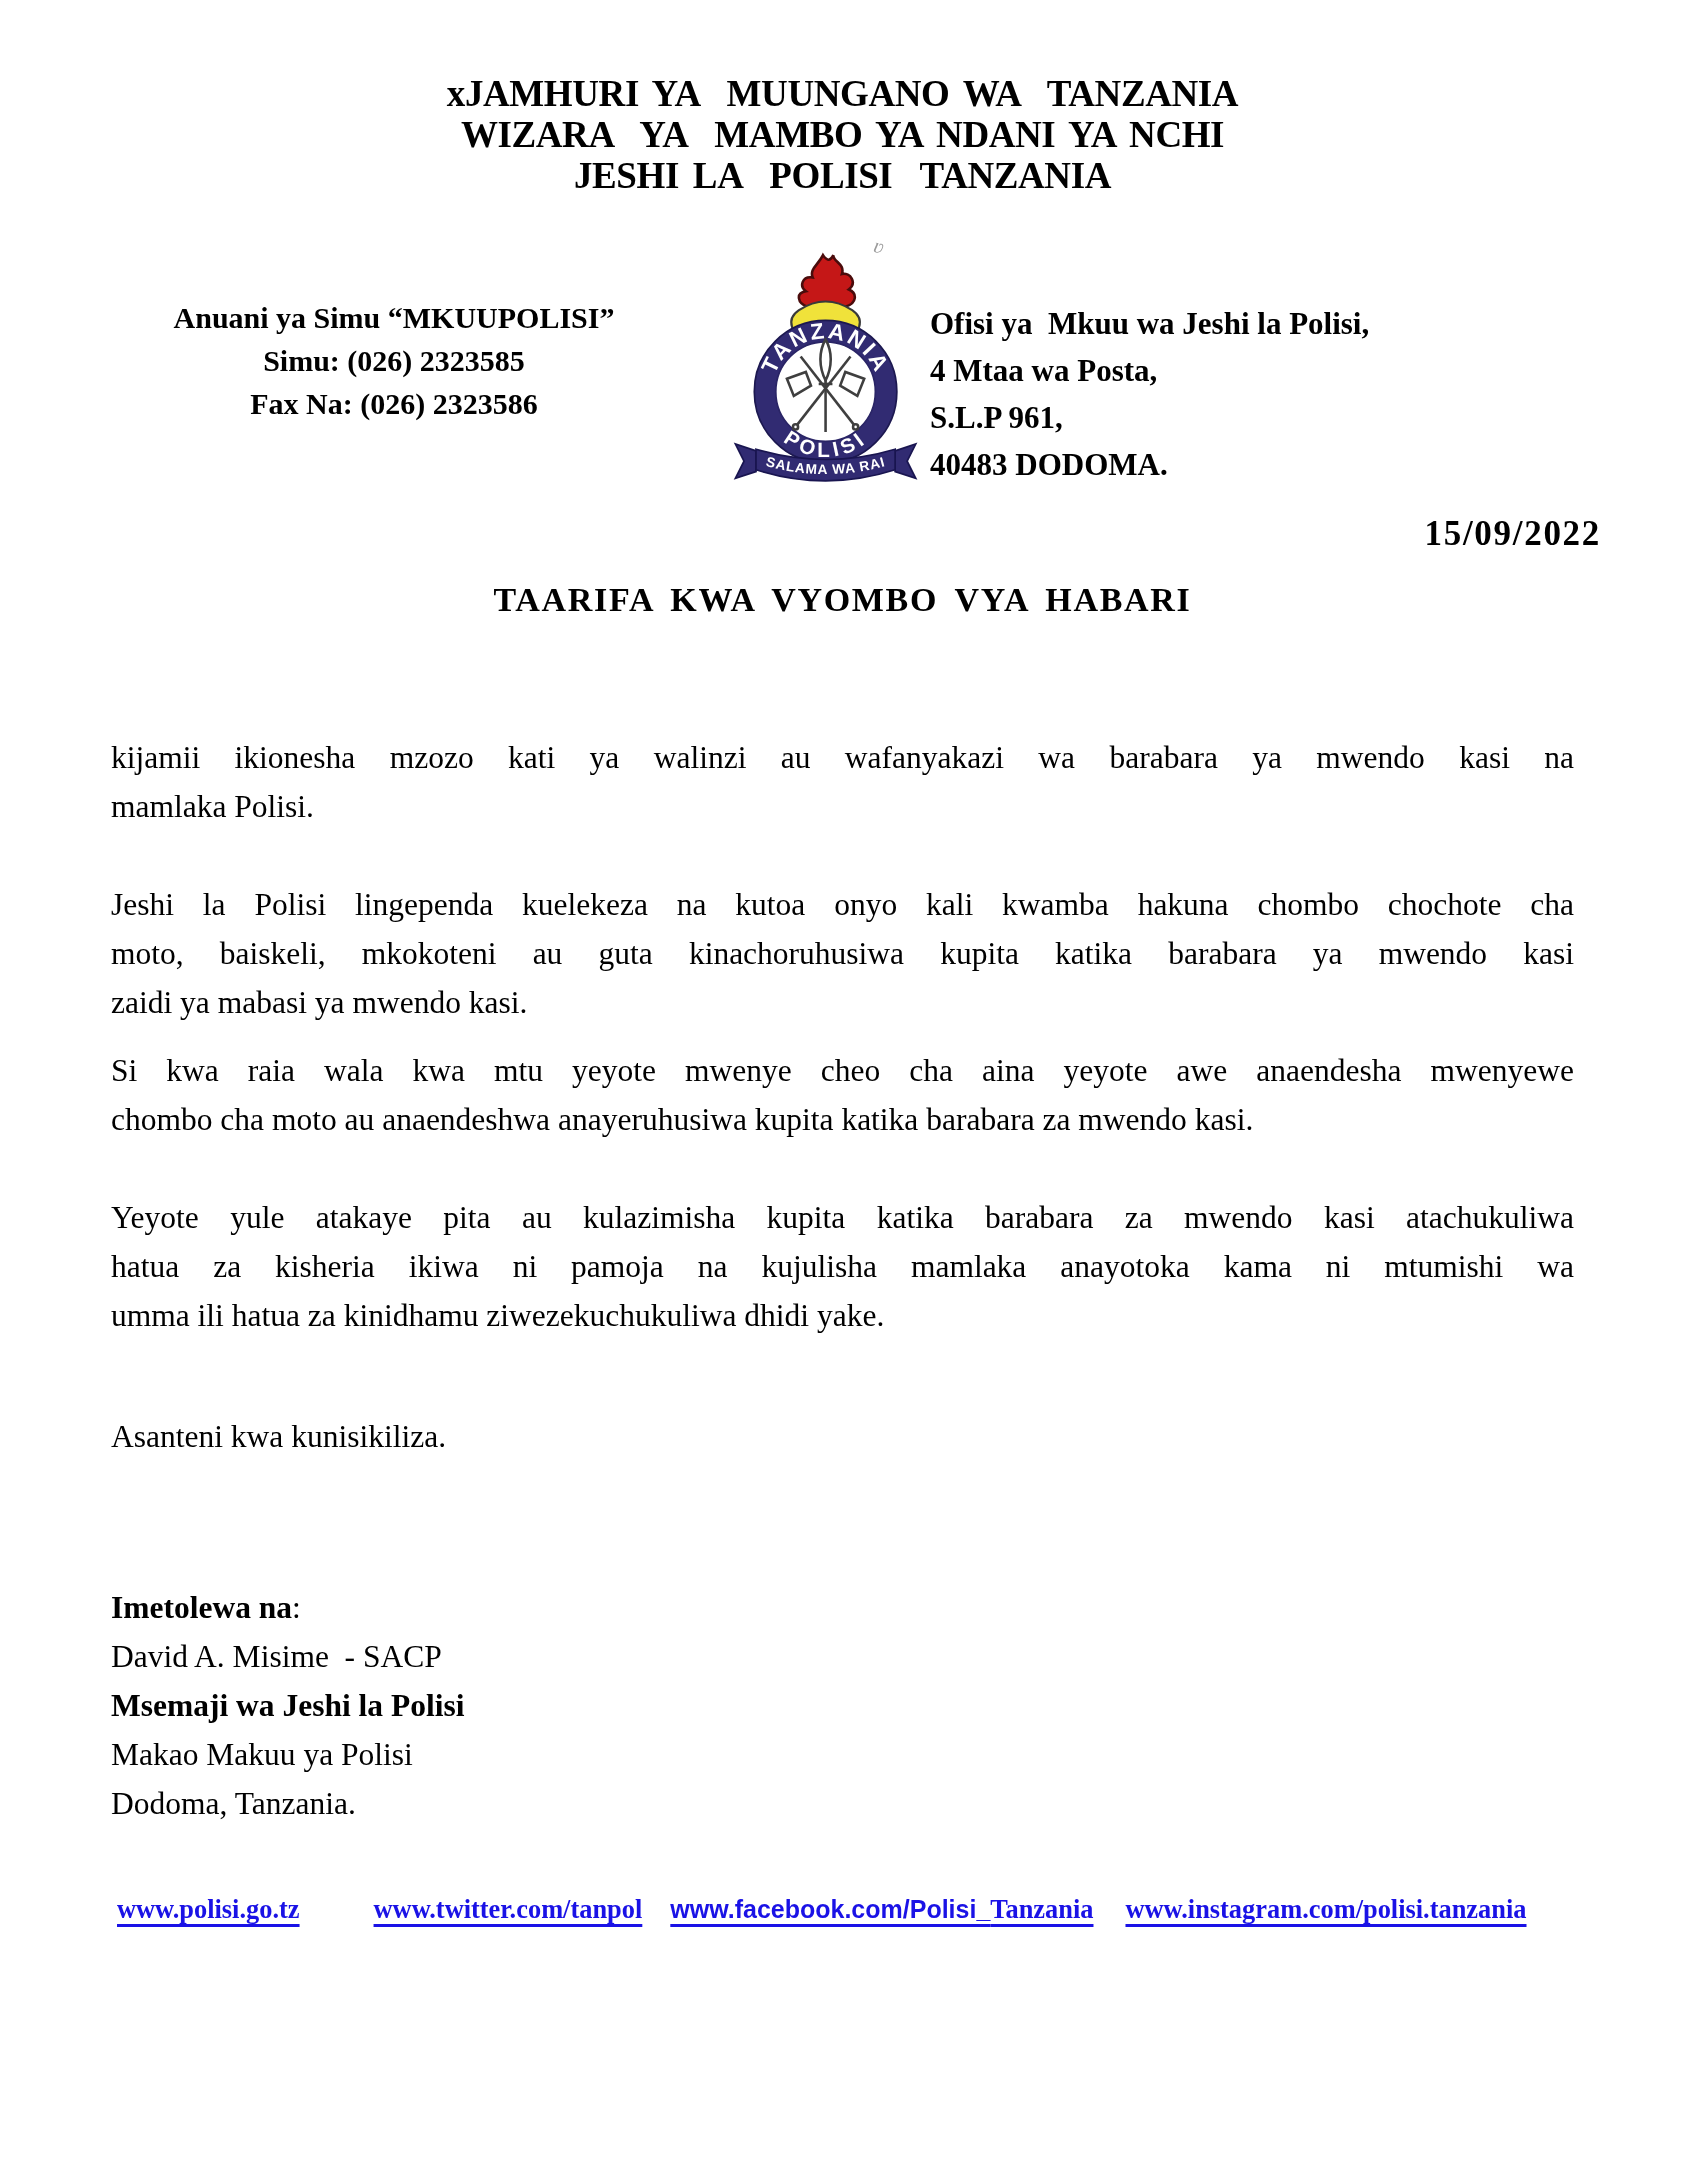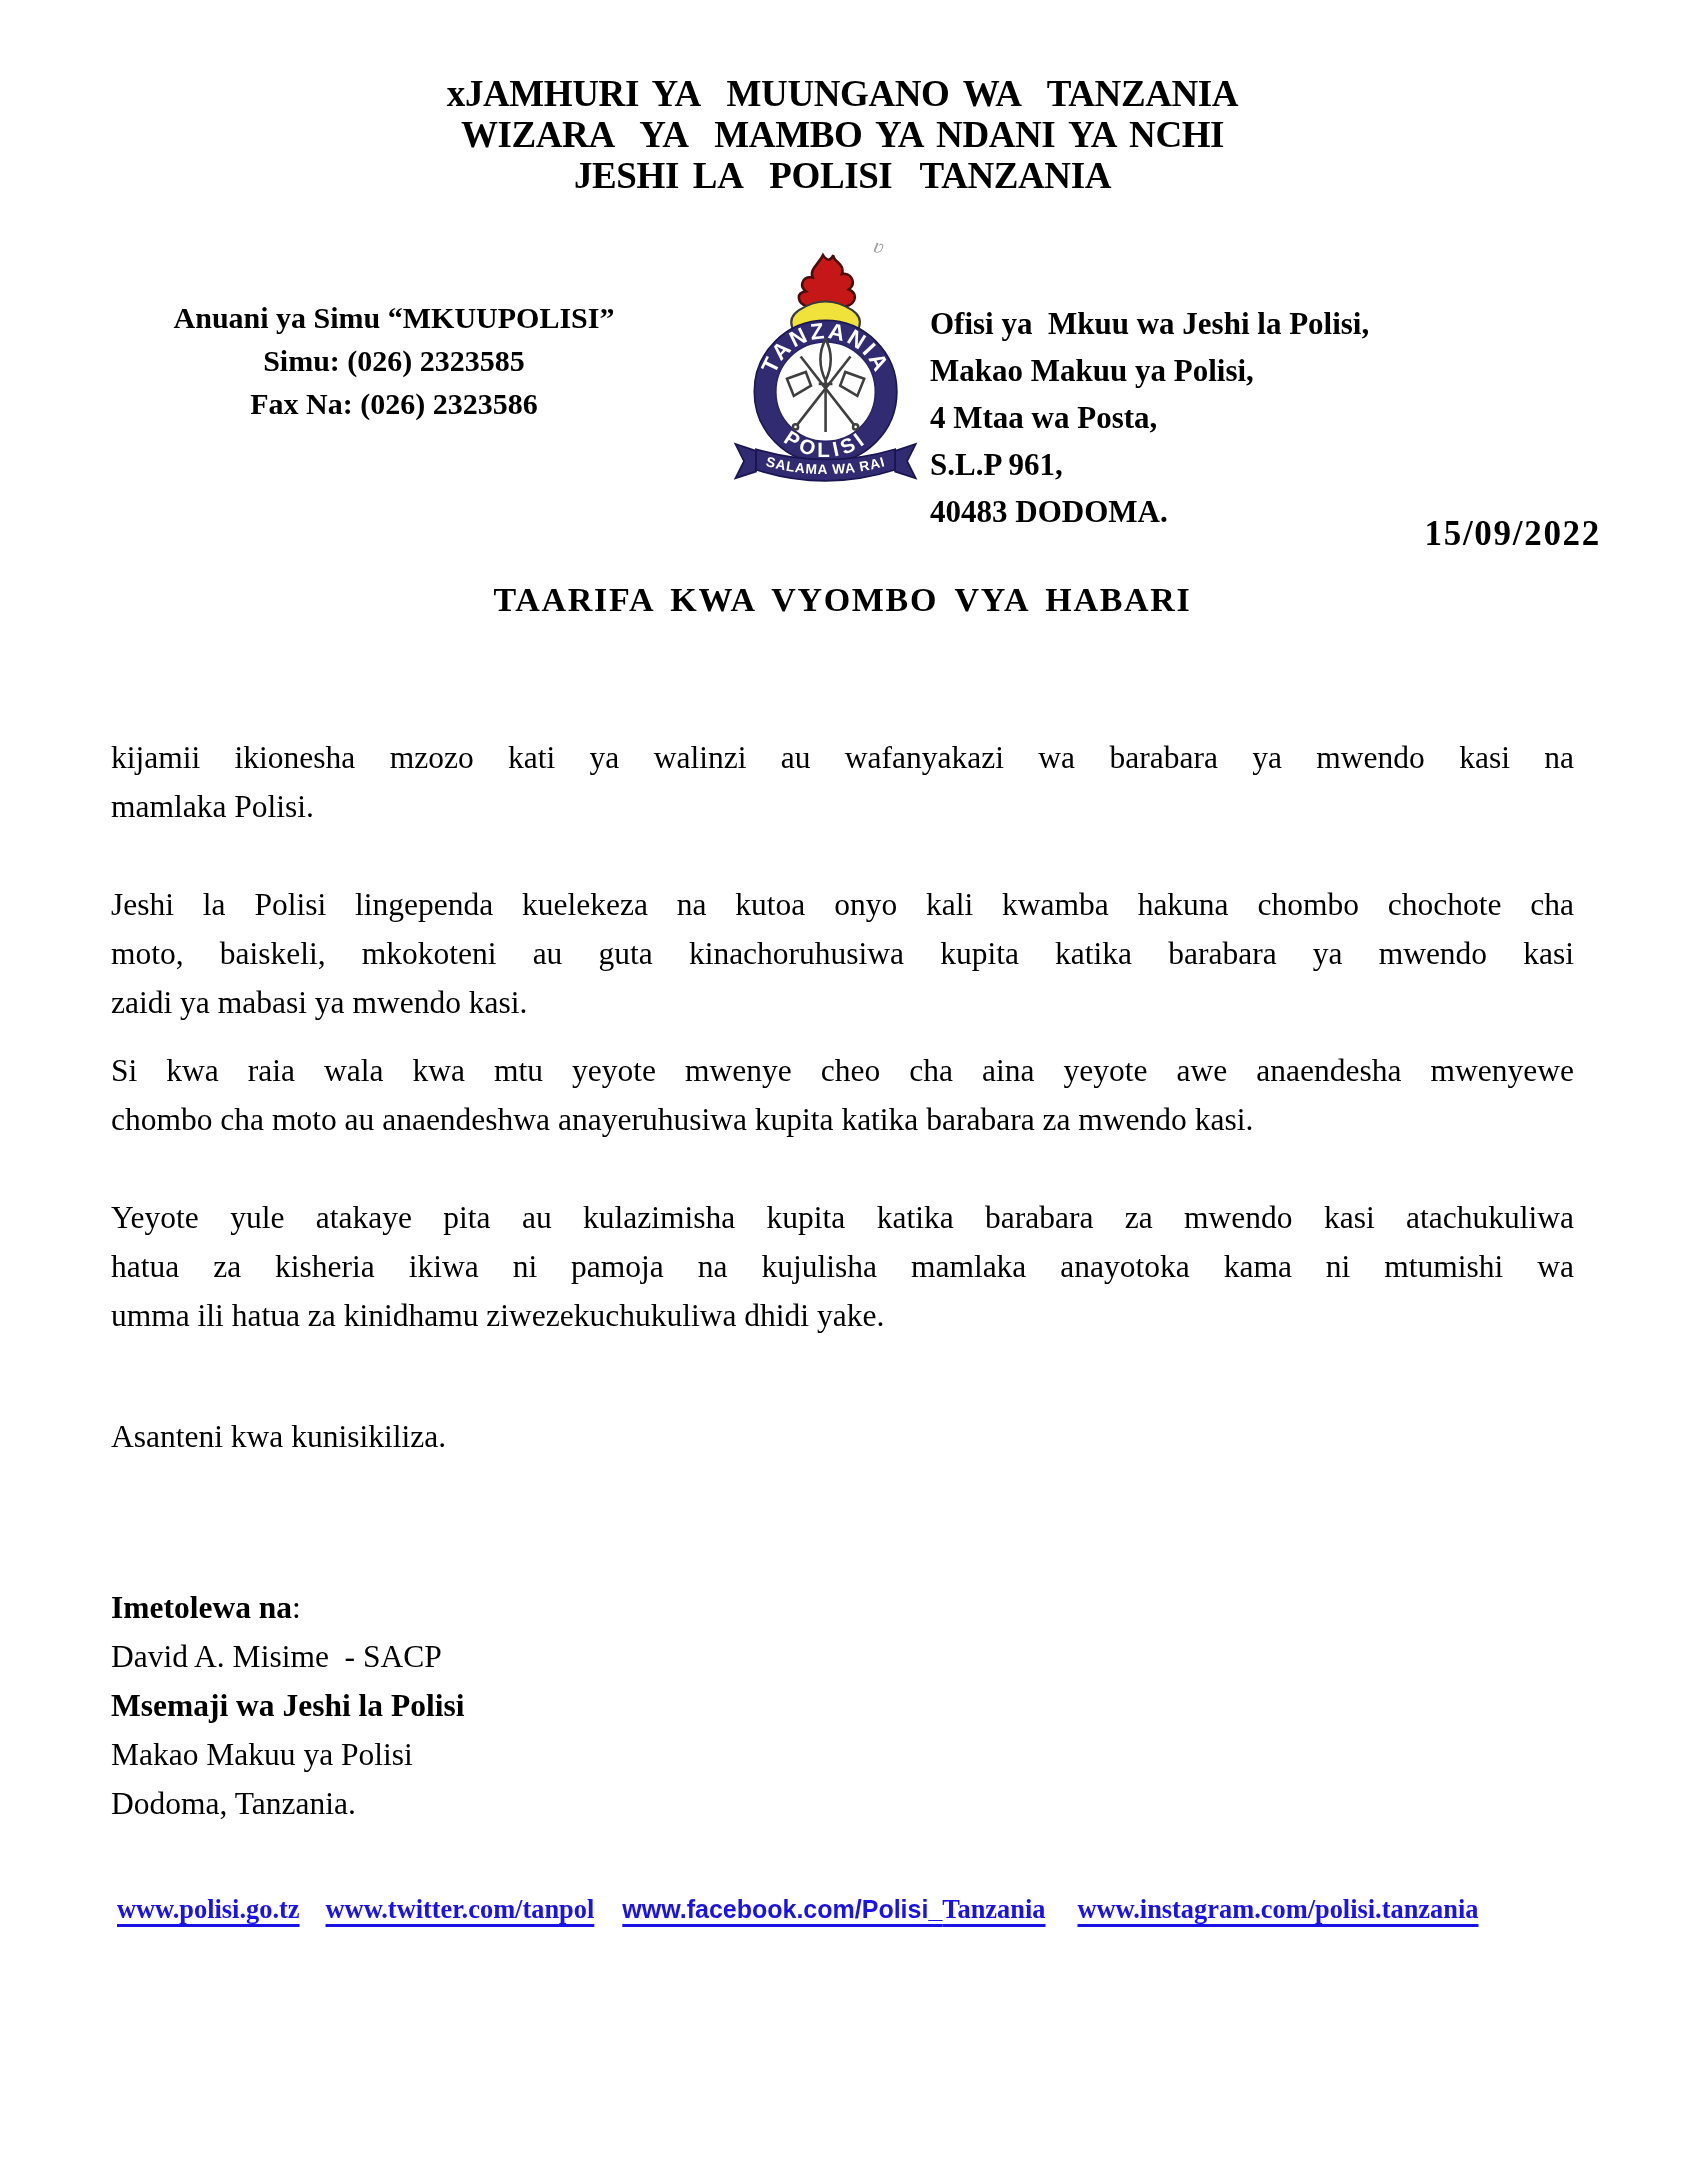--- a/index.html
+++ b/index.html
@@ -60,21 +60,21 @@
   .gap-small { height: 19px; }
   .gap-close { height: 72px; }
 
   .signoff {
     position: absolute; top: 1583px; left: 111px;
     font-size: 31.5px; line-height: 49px;
   }
 
   .footer { position: absolute; top: 1862px; left: 117px; font-size: 26.4px; font-weight: bold; }
   .link { color: var(--color-link, #1a12e6); text-decoration: underline; text-decoration-thickness: 2.6px; text-underline-offset: 6px; display: inline-block; }
-  .link.l2 { margin-left: 26px; }
+  .link.l2 { margin-left: 74px; }
   .link.l3 { margin-left: 28px; }
   .link.l4 { margin-left: 32px; margin-top: 32px; }
   .sans { font-family: "Liberation Sans", sans-serif; font-size: 25px; }
 </style>
 </head>
 <body>
 
 <div class="page">
 
   <header class="letterhead">
@@ -135,21 +135,20 @@
       <text class="ribbon-text" font-size="16" letter-spacing="1" text-anchor="middle">
         <textPath href="#arc-ribbon" startOffset="50%">USALAMA WA RAIA</textPath>
       </text>
     </g>
   </svg>
 
   <div class="stray-mark">ʋ</div>
 
   <div class="office">
     <div class="pre">Ofisi ya  Mkuu wa Jeshi la Polisi,</div>
-    <div class="pre">Makao Makuu ya Polisi,</div>
     <div class="pre">4 Mtaa wa Posta,</div>
     <div class="pre">S.L.P 961,</div>
     <div class="pre">40483 DODOMA.</div>
   </div>
 
   <div class="date-line">15/09/2022</div>
 
   <h1 class="doc-title">TAARIFA KWA VYOMBO VYA HABARI</h1>
 
   <section class="body-text">

